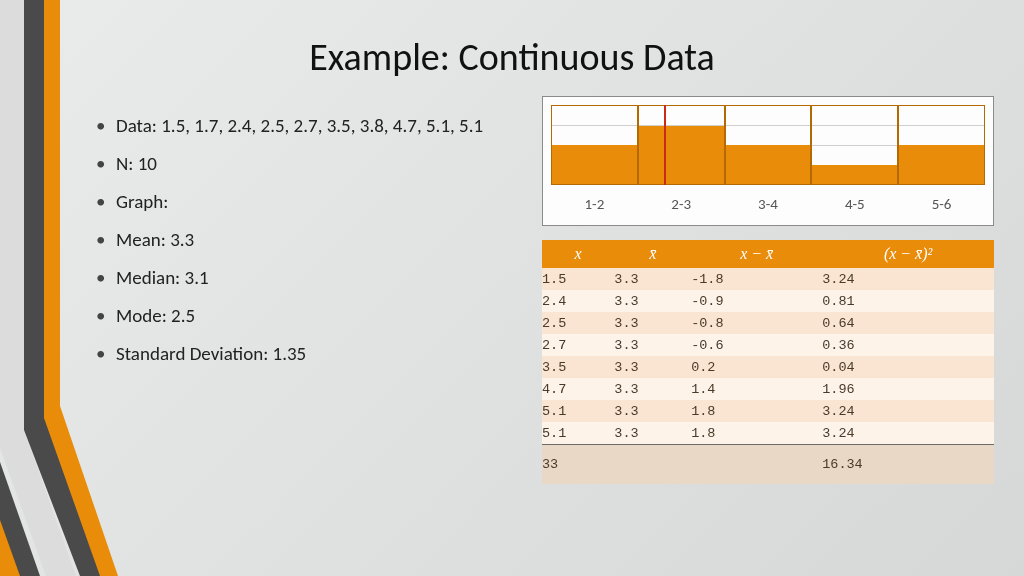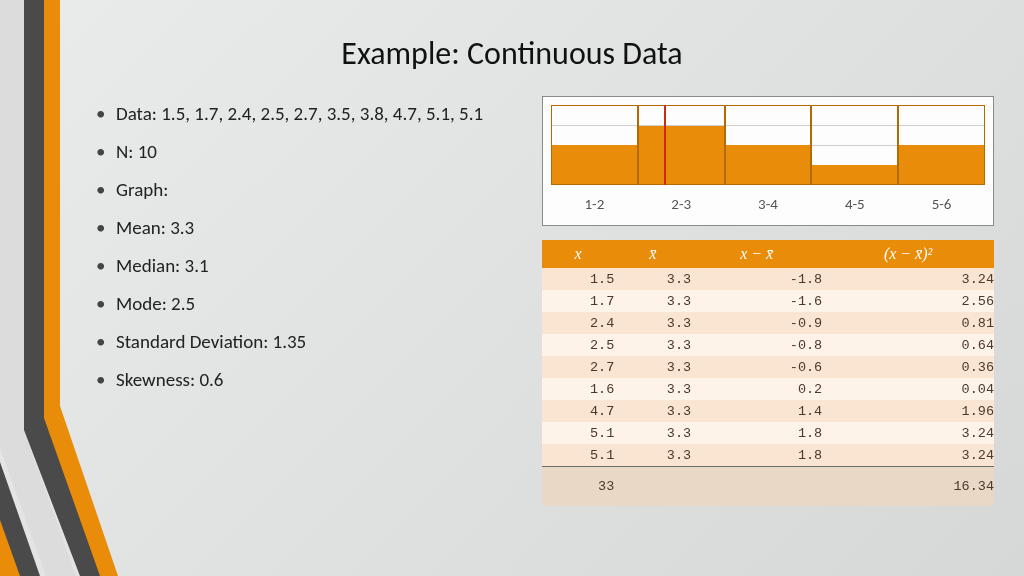--- a/index.html
+++ b/index.html
@@ -10,34 +10,34 @@
     position: relative;
   }
   
   .stripe { position: absolute; left: 0; top: 0; height: 576px; pointer-events: none; }
   .stripe svg { display: block; }
   .title {
     position: absolute;
     top: 34px;
     left: 0; width: 100%;
     text-align: center;
-    font-size: 32px;
+    font-size: 38px;
     font-weight: 400;
     color: #111;
   }
   .bullets {
     position: absolute;
     left: 96px;
     top: 104px;
     width: 420px;
     font-size: 19px;
     color: #222;
     line-height: 1.0;
   }
-  .bullets li { list-style: none; margin-bottom: 19px; position: relative; padding-left: 20px; }
+  .bullets li { list-style: none; margin-bottom: 19px; position: relative; padding-left: 20px; margin-top: 12px; }
   .bullets li::before {
     content: "•"; position: absolute; left: 0; top: 0; color: #444;
   }
   
   .histo {
     position: absolute;
     left: 542px; top: 96px;
     width: 452px; height: 130px;
     border: 1px solid #8b8b8b;
     background: #fdfdfd;
@@ -75,21 +75,21 @@
     font-size: 13.5px;
     color: #4a3a2a;
   }
   .dtable th {
     background: #e88c0a; color: #fff;
     font-weight: 400; font-style: italic;
     font-family: "Cambria Math", "Times New Roman", serif;
     padding: 5px 0; text-align: center;
     font-size: 16px;
   }
-  .dtable td { text-align: right; padding: 3.5px 0; }
+  .dtable td { text-align: left; padding: 3.5px 0; }
   .dtable tbody tr:nth-child(odd)  td { background: #f9e5d1; }
   .dtable tbody tr:nth-child(even) td { background: #fdf3e9; }
   .dtable tfoot td { background: #e9d8c6; border-top: 1.5px solid #6b6b6b; padding: 12px 0; }
   .dtable .c1 { width: 16%; }
   .dtable .c2 { width: 17%; }
   .dtable .c3 { width: 29%; }
   .dtable .c4 { width: 38%; text-align: center; }
 </style>
 </head>
 <body>
@@ -107,21 +107,20 @@
 <h1 class="title">Example: Continuous Data</h1>
 
 <ul class="bullets">
   <li>Data: 1.5, 1.7, 2.4, 2.5, 2.7, 3.5, 3.8, 4.7, 5.1, 5.1</li>
   <li>N: 10</li>
   <li>Graph:</li>
   <li>Mean: 3.3</li>
   <li>Median: 3.1</li>
   <li>Mode: 2.5</li>
   <li>Standard Deviation: 1.35</li>
-  <li>Skewness: 0.6</li>
 </ul>
 
 <div class="histo">
   <div class="histo-plot">
     <div class="histo-grid" style="top:0%"></div>
     <div class="histo-grid" style="top:25%"></div>
     <div class="histo-grid" style="top:50%"></div>
     <div class="histo-grid" style="top:75%"></div>
     <div class="histo-bars" id="histo-bars">
         <div class="histo-bar">
@@ -161,45 +160,39 @@
     </tr>
   </thead>
   <tbody id="dtable-body">
       <tr>
         <td>1.5</td>
         <td>3.3</td>
         <td>-1.8</td>
         <td>3.24</td>
       </tr>
       <tr>
-        <td>1.7</td>
-        <td>3.3</td>
-        <td>-1.6</td>
-        <td>2.56</td>
-      </tr>
-      <tr>
         <td>2.4</td>
         <td>3.3</td>
         <td>-0.9</td>
         <td>0.81</td>
       </tr>
       <tr>
         <td>2.5</td>
         <td>3.3</td>
         <td>-0.8</td>
         <td>0.64</td>
       </tr>
       <tr>
         <td>2.7</td>
         <td>3.3</td>
         <td>-0.6</td>
         <td>0.36</td>
       </tr>
       <tr>
-        <td>1.6</td>
+        <td>3.5</td>
         <td>3.3</td>
         <td>0.2</td>
         <td>0.04</td>
       </tr>
       <tr>
         <td>4.7</td>
         <td>3.3</td>
         <td>1.4</td>
         <td>1.96</td>
       </tr>

